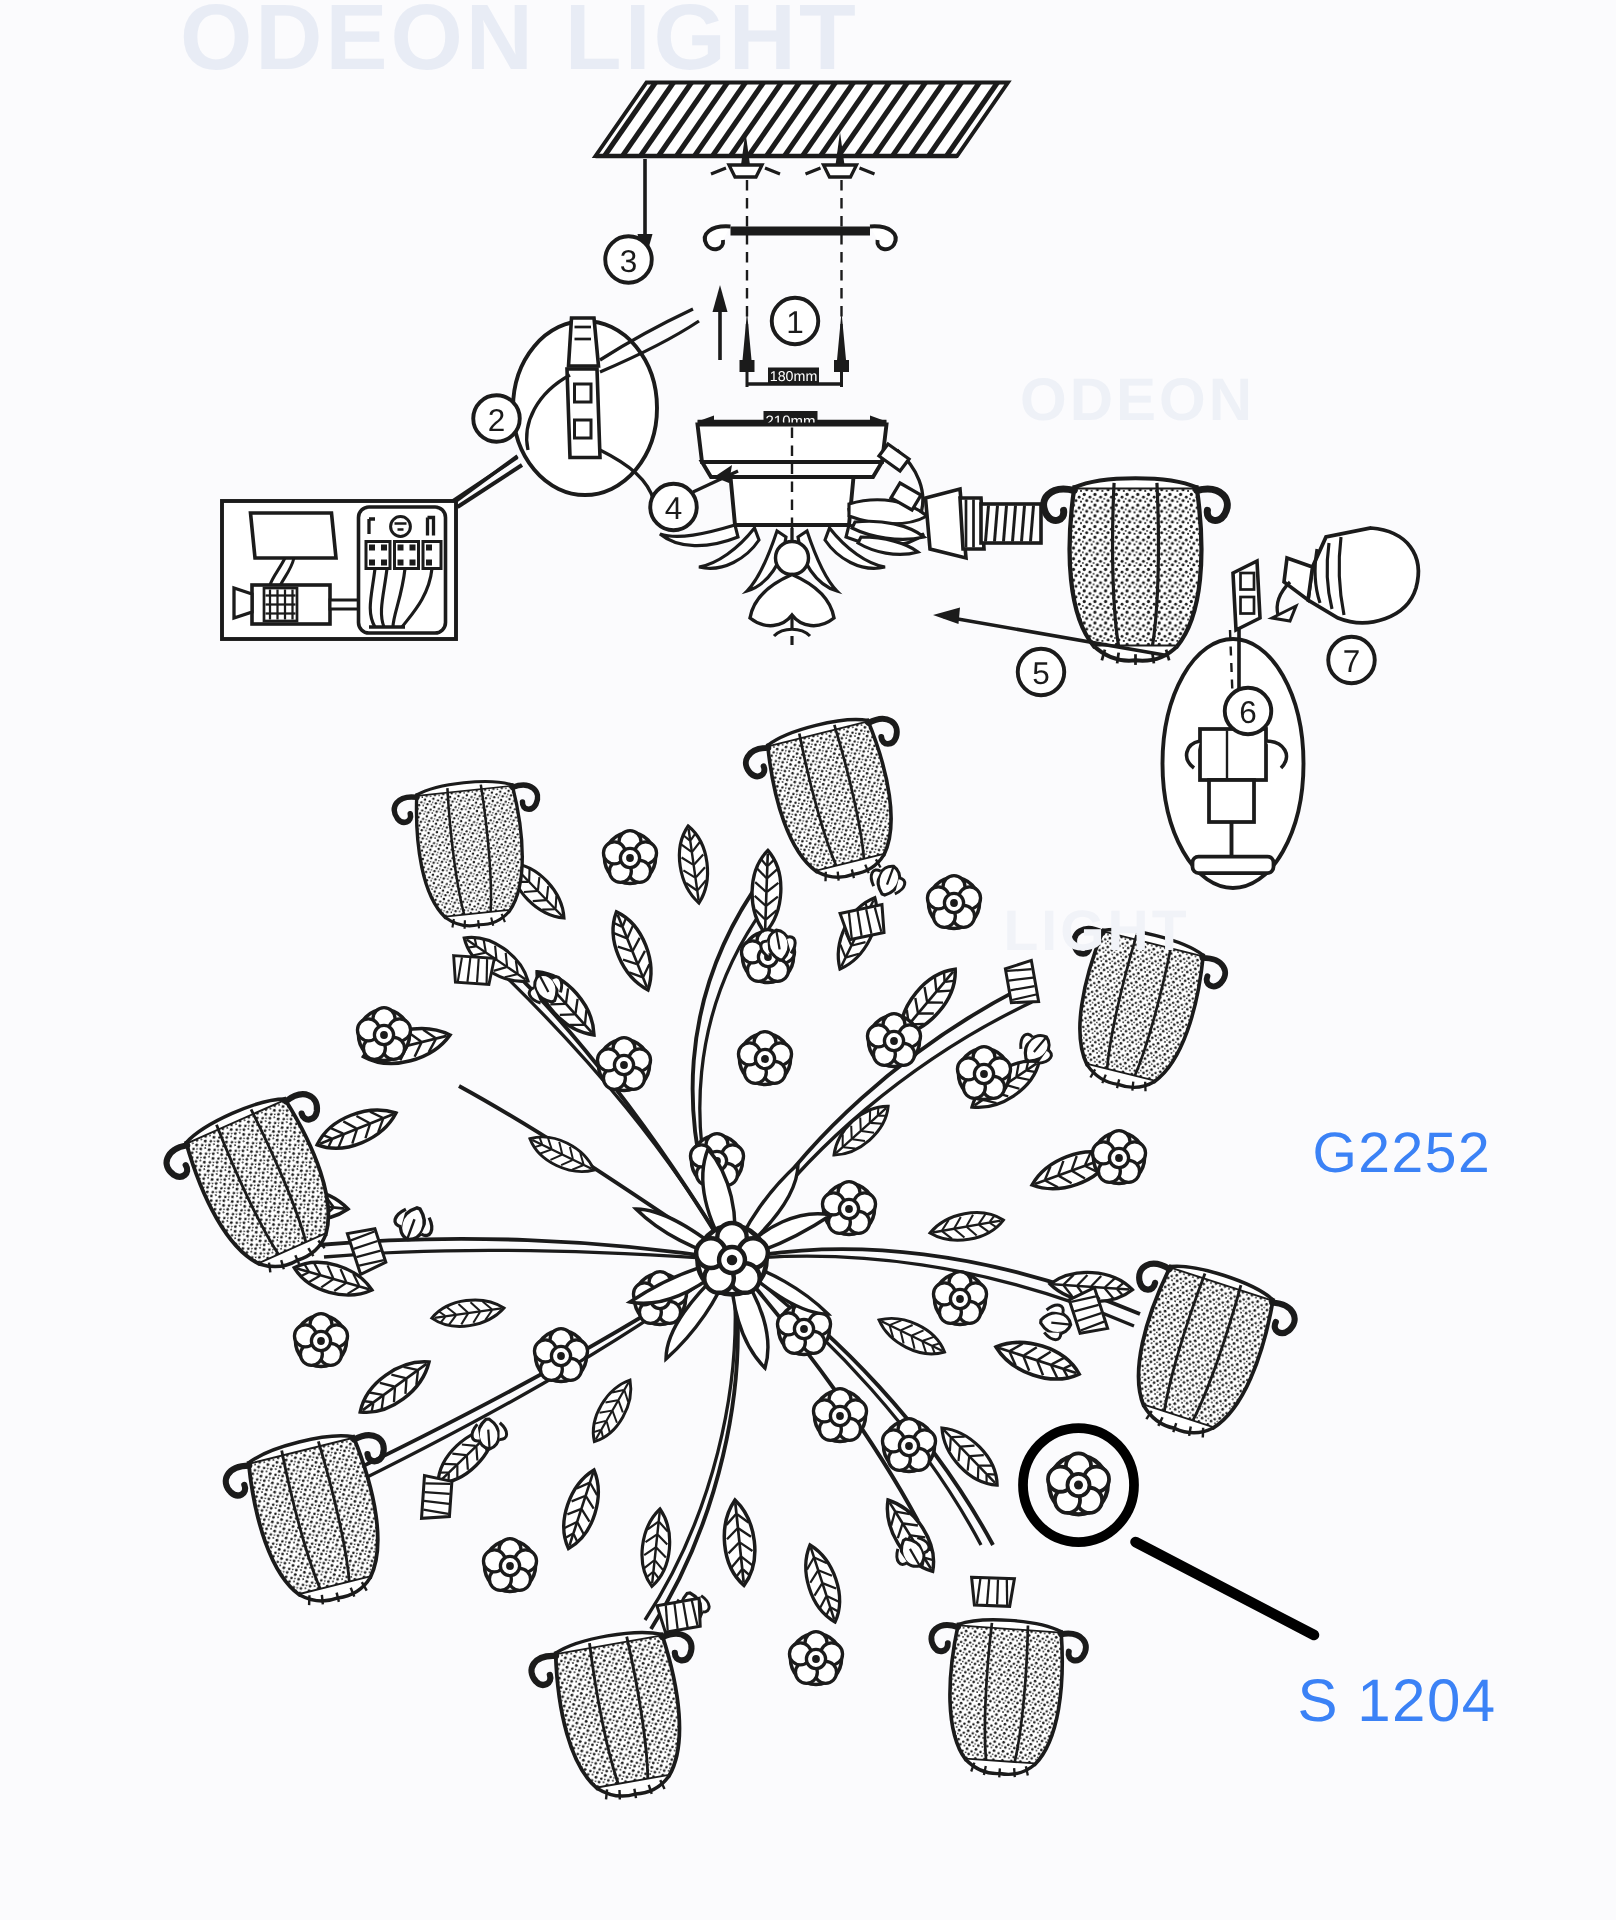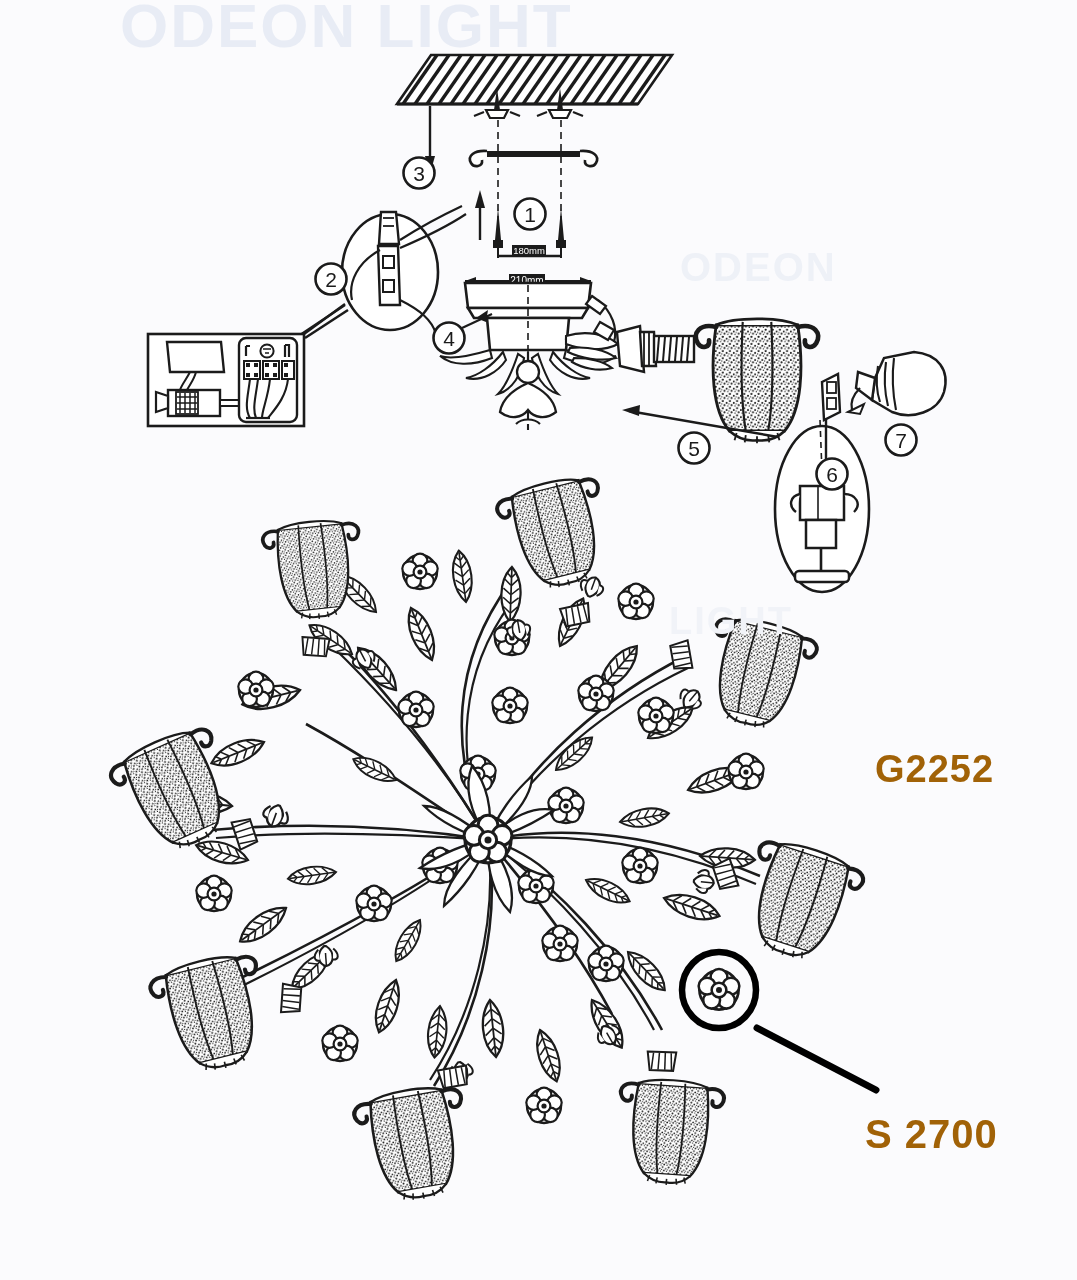--- a/index.html
+++ b/index.html
@@ -11,23 +11,22 @@
   #stage{position:absolute;inset:0;text-align:right;}
   svg{display:block;}
   .wm{
     position:absolute;font-weight:bold;letter-spacing:2px;
     color:#e8ecf5;user-select:none;white-space:nowrap;
   }
   #wm-top{top:-10px;left:120px;font-size:62px;}
   #wm-mid{top:245px;left:680px;font-size:40px;color:#eef1f7;}
   #wm-mid2{top:600px;left:640px;font-size:38px;color:#f1f3f8;margin-left:29px;}
   .code{
-    position:absolute;color:#a16207;font-size:38px;letter-spacing:1px;
+    position:absolute;color:#3b82f6;font-size:38px;letter-spacing:1px;
     white-space:nowrap;
-    font-weight:bold;
   }
   #code-g{left:875px;top:748px;}
   #code-s{left:865px;top:1112px;font-size:40px;}
 </style>
 </head>
 <body>
 
 <div id="stage">
 
   <div class="wm" id="wm-top">ODEON LIGHT</div>
@@ -569,14 +568,14 @@
     </g>
 
     <g>
       <ellipse cx="719" cy="990" rx="37" ry="38" fill="none" stroke="#000000" stroke-width="6.5"></ellipse>
       <use href="#rosette" transform="translate(719,990) scale(1.15)"></use>
       <path d="M757 1028 L876 1090" stroke="#000000" stroke-width="7" stroke-linecap="round"></path>
     </g>
   </svg>
 
   <div class="code" id="code-g">G2252</div>
-  <div class="code" id="code-s">S 2700</div>
+  <div class="code" id="code-s">S 1204</div>
 </div>
 
 </body></html>

